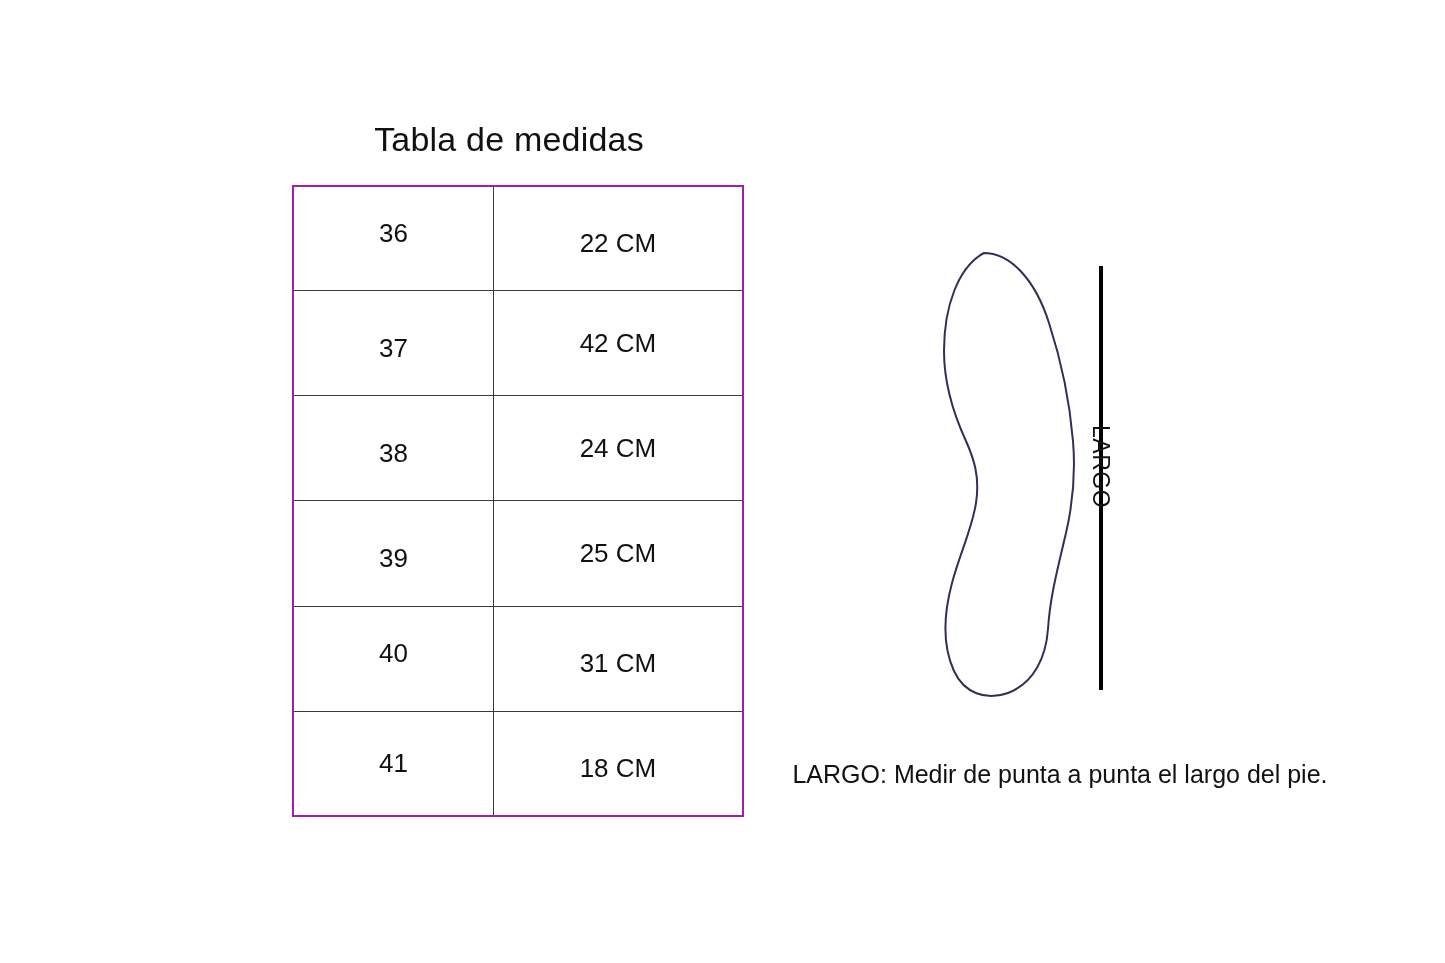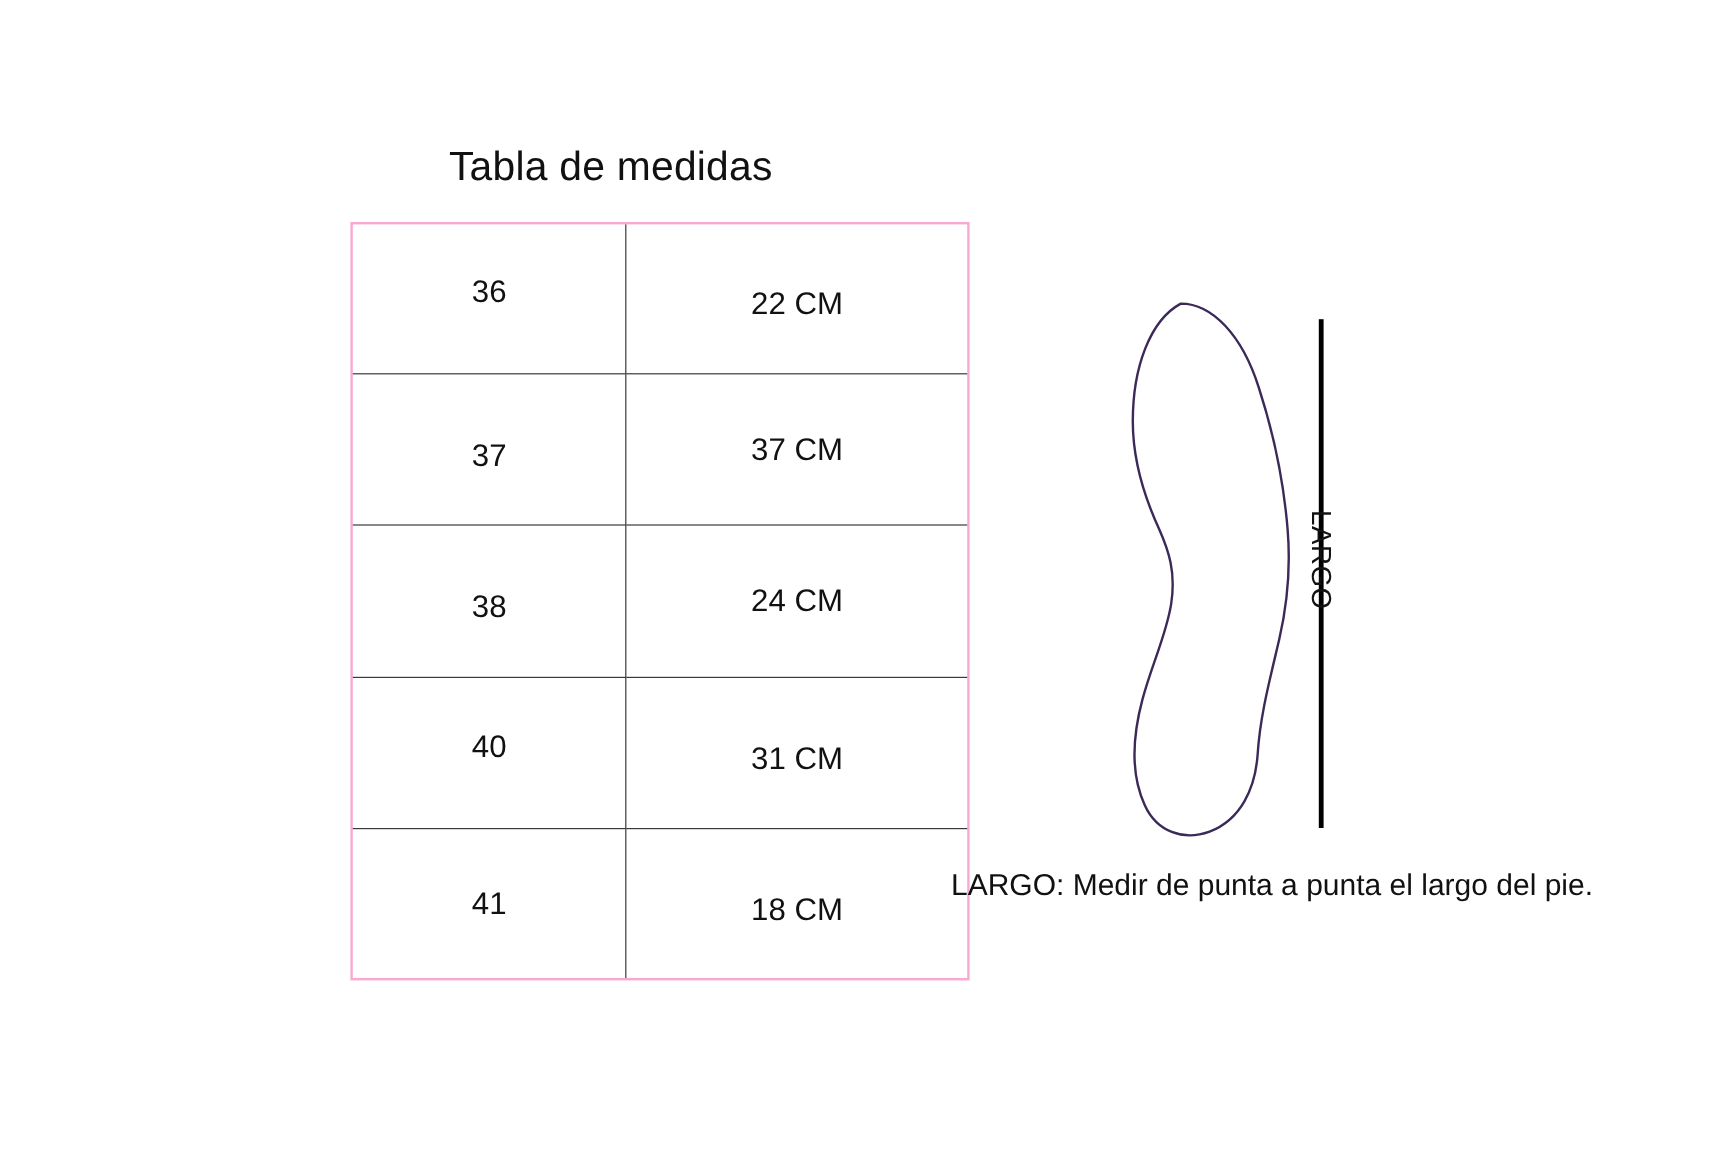--- a/index.html
+++ b/index.html
@@ -30,23 +30,23 @@
     line-height: 34px;
     color: #111111;
     letter-spacing: 0.2px;
   }
 
   
   #size-table {
     position: absolute;
     left: 292px;
     top: 185px;
-    width: 516px;
+    width: 452px;
     height: 632px;
-    border: 2px solid #f9a8d4;
+    border: 2px solid #a21caf;
     box-sizing: border-box;
     border-collapse: collapse;
   }
   #size-table table {
     width: 100%;
     height: 100%;
     border-collapse: collapse;
     table-layout: fixed;
   }
   #size-table td {
@@ -113,21 +113,21 @@
     color: #111111;
     transform: rotate(90deg);
     transform-origin: 14px 14px;
     white-space: nowrap;
   }
 
   
   #length-caption {
     position: absolute;
     left: 760px;
-    top: 722px;
+    top: 758px;
     width: 600px;
     text-align: center;
     font-size: 25px;
     line-height: 32px;
     color: #111111;
   }
 </style>
 </head>
 <body>
 
@@ -137,25 +137,29 @@
 
   <div id="size-table">
     <table>
       <tbody>
         <tr>
           <td class="col-size"><span class="shift-up">36</span></td>
           <td class="col-cm"><span class="shift-dn">22 CM</span></td>
         </tr>
         <tr>
           <td class="col-size"><span class="shift-dn">37</span></td>
-          <td class="col-cm"><span>37 CM</span></td>
+          <td class="col-cm"><span>42 CM</span></td>
         </tr>
         <tr>
           <td class="col-size"><span class="shift-dn">38</span></td>
           <td class="col-cm"><span>24 CM</span></td>
+        </tr>
+        <tr>
+          <td class="col-size"><span class="shift-dn">39</span></td>
+          <td class="col-cm"><span>25 CM</span></td>
         </tr>
         <tr>
           <td class="col-size"><span class="shift-up">40</span></td>
           <td class="col-cm"><span class="shift-dn">31 CM</span></td>
         </tr>
         <tr>
           <td class="col-size"><span>41</span></td>
           <td class="col-cm"><span class="shift-dn">18 CM</span></td>
         </tr>
       </tbody>

